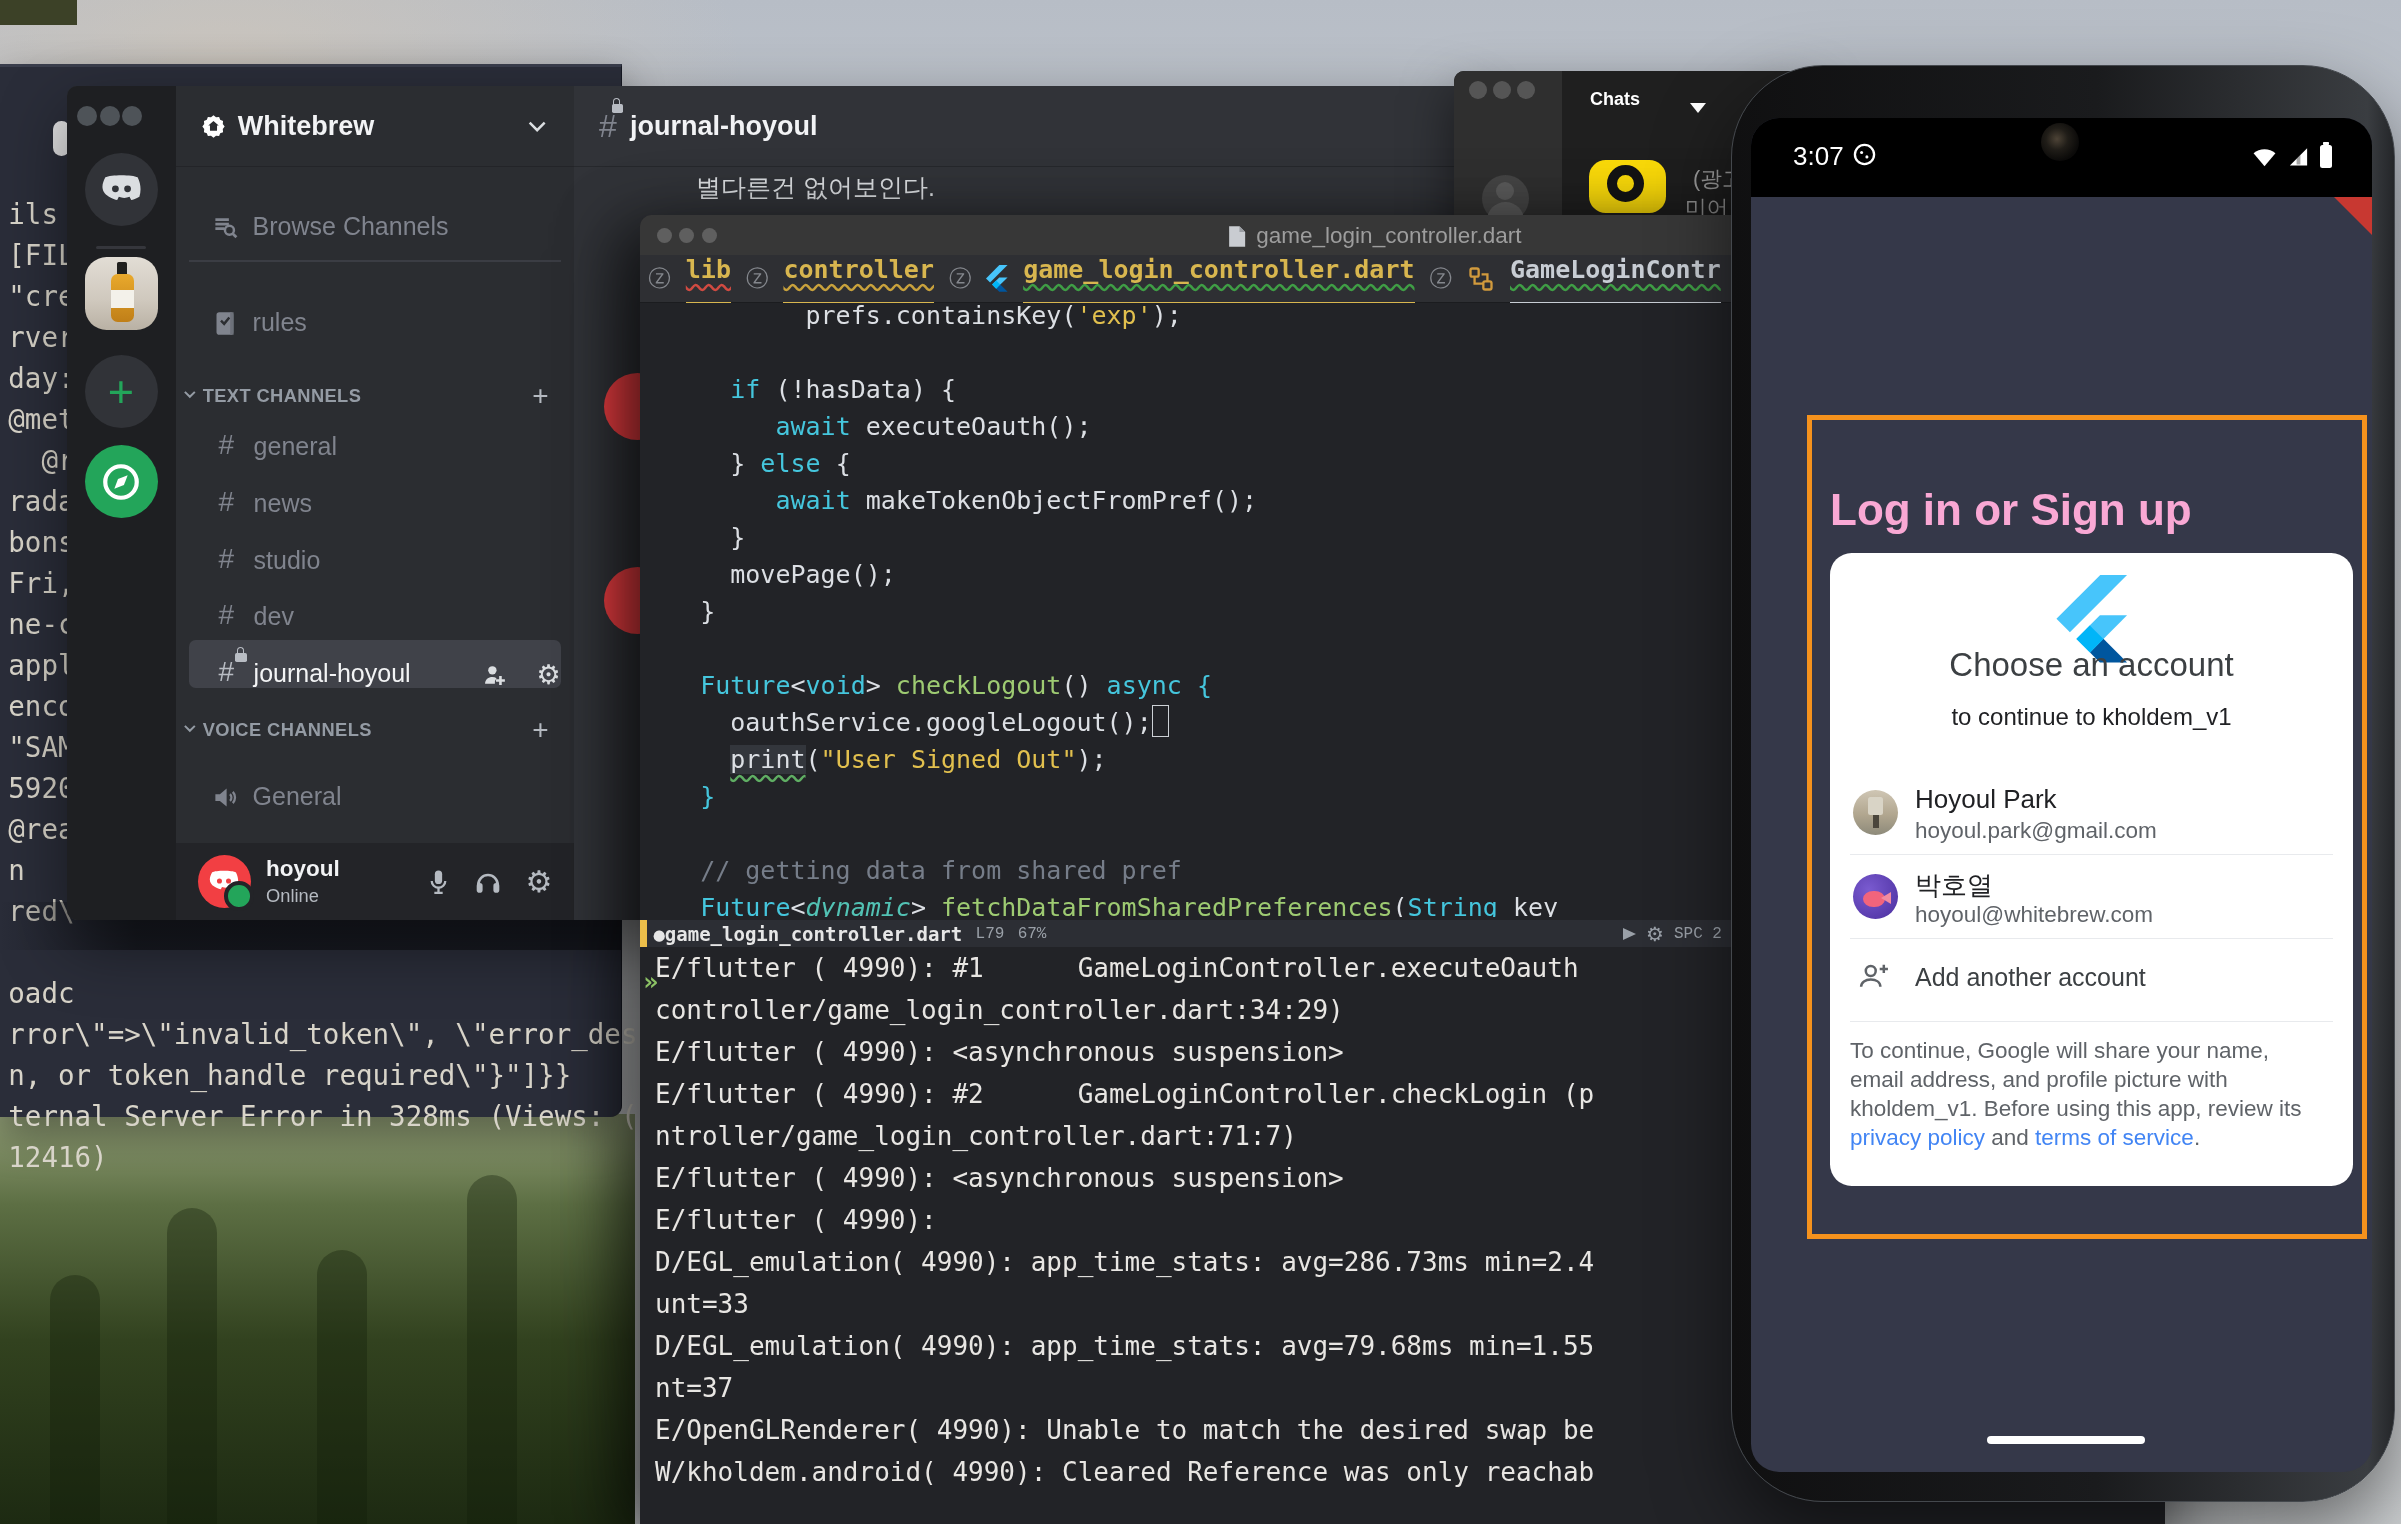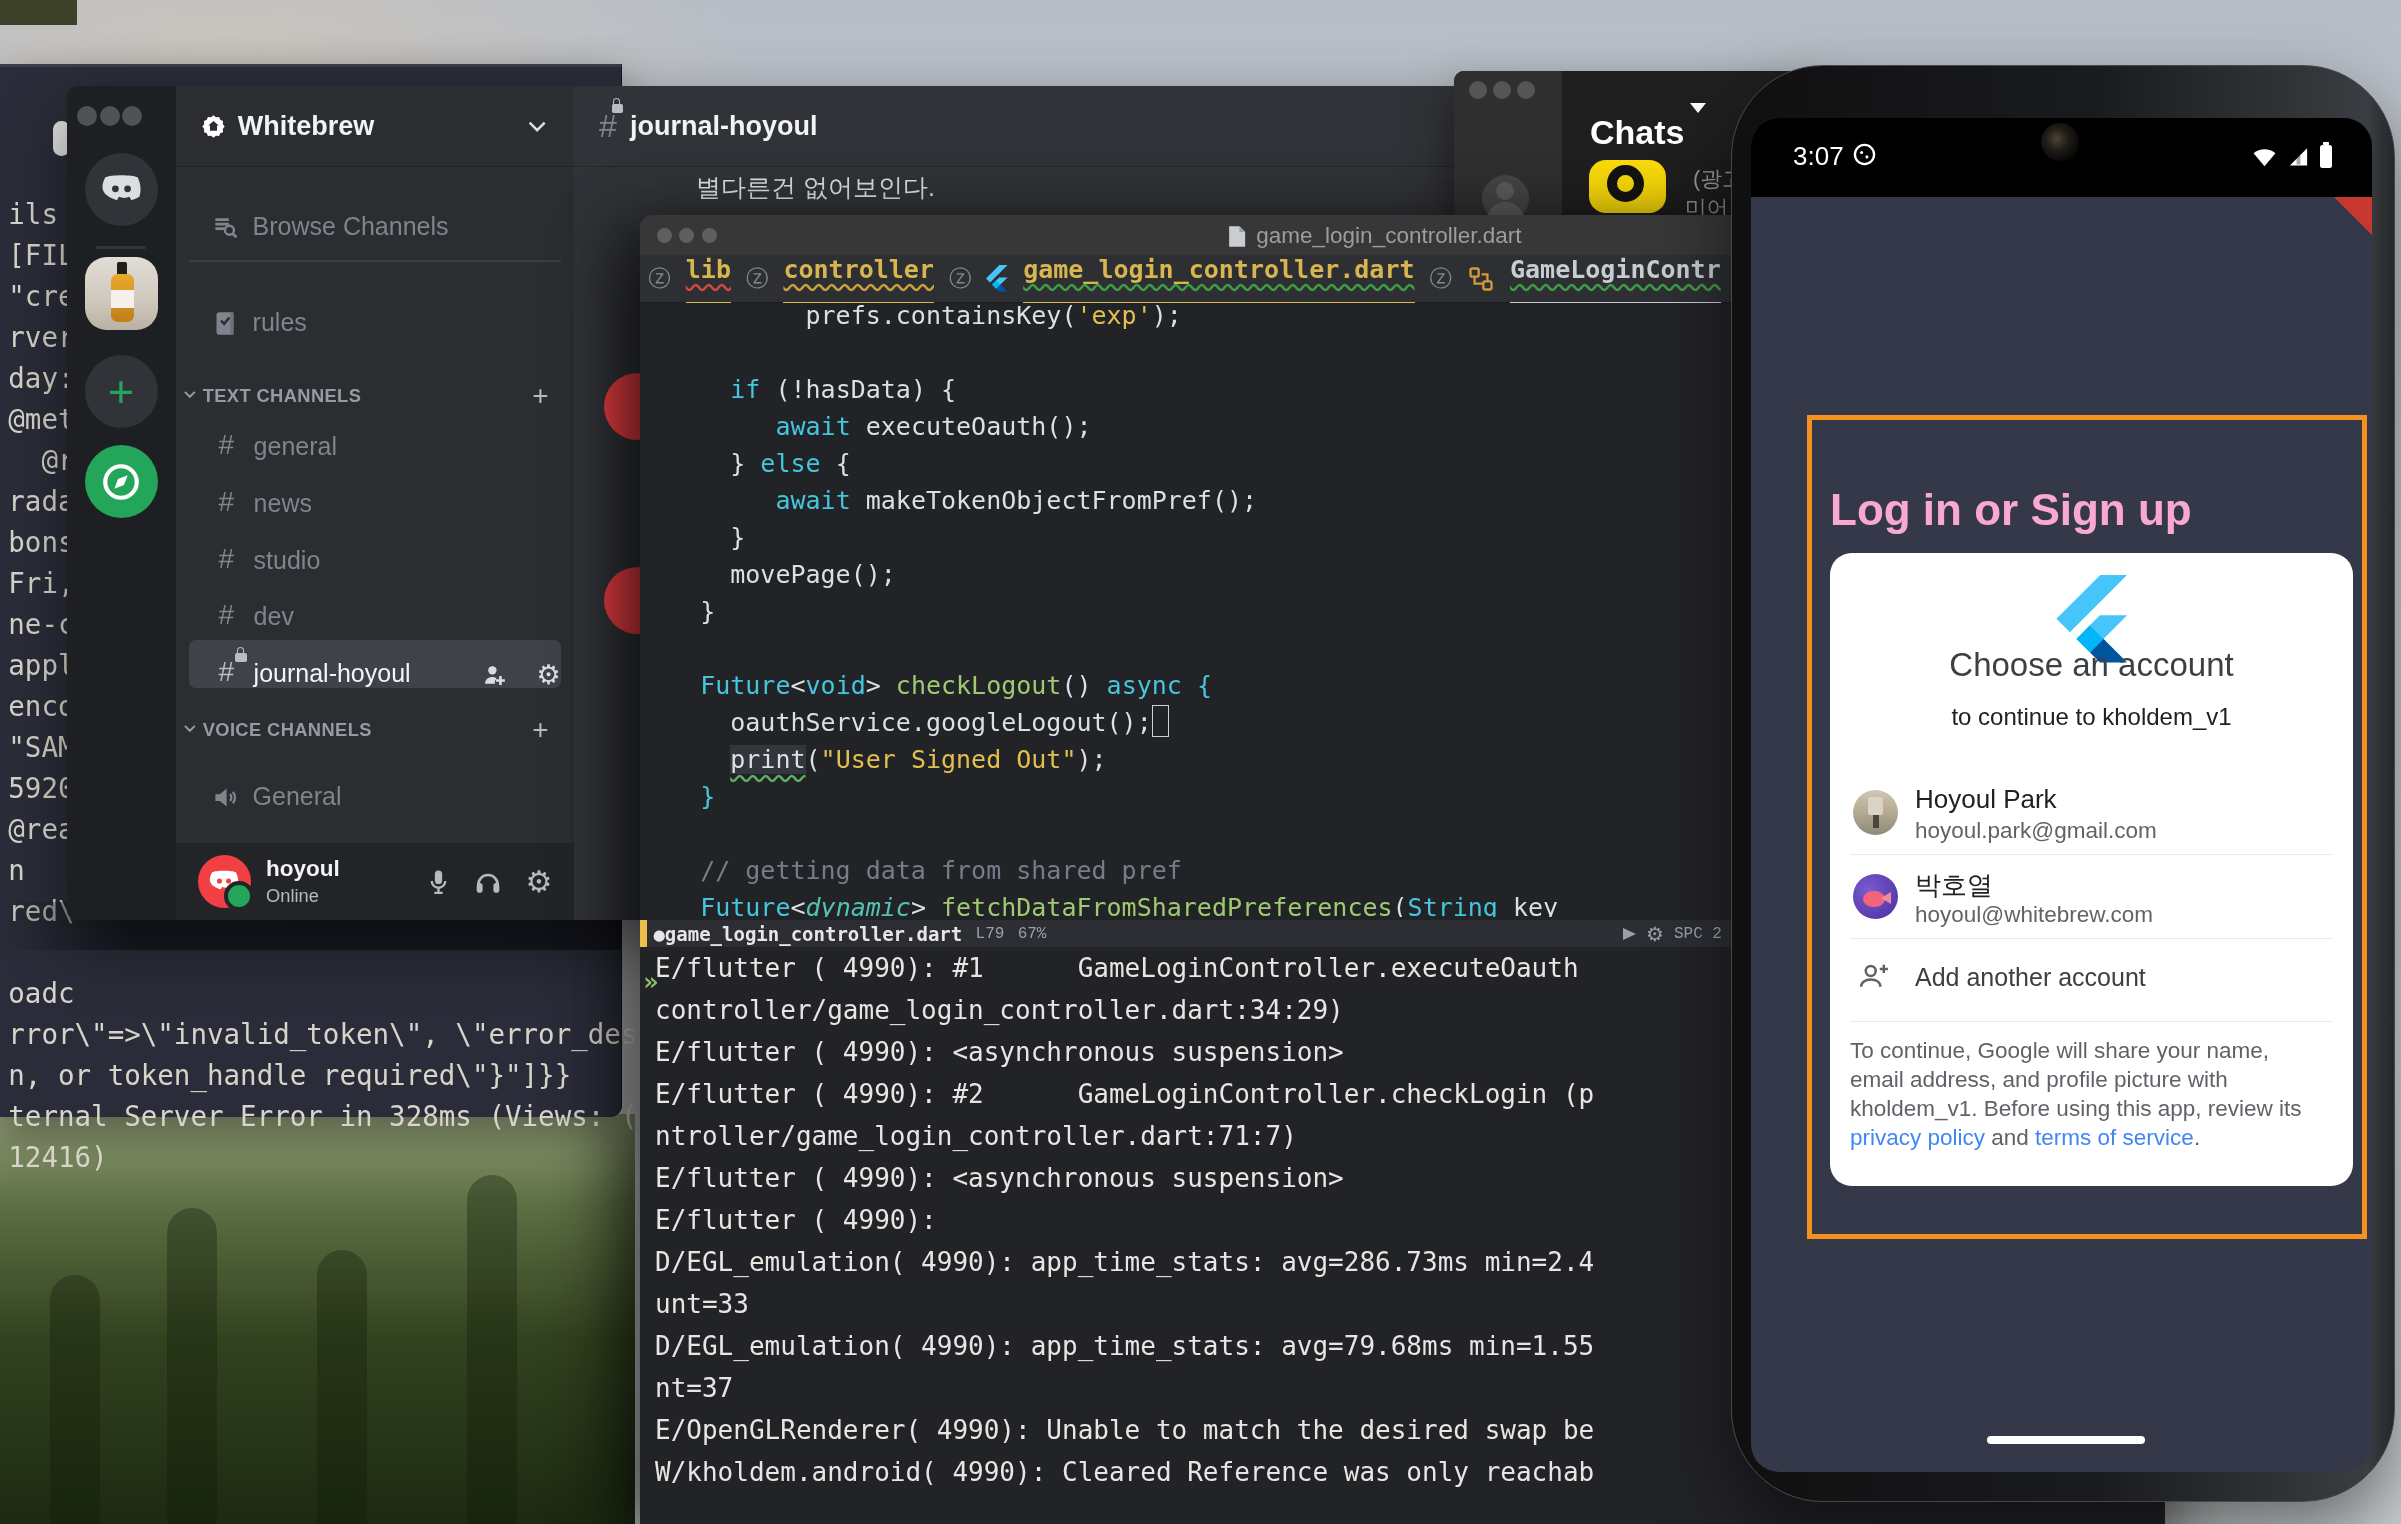--- a/index.html
+++ b/index.html
@@ -72,21 +72,21 @@
     display:flex;align-items:center;padding-left:25px;gap:13.3px;color:#f2f3f5;font-size:27px;font-weight:bold;box-sizing:border-box;}
   .d-chat-head .hash{position:relative;color:#80848e;font-size:32px;font-weight:500;}
   .d-msg{position:absolute;left:122px;top:85px;color:#dbdee1;font-size:25px;}
   .msg-av{position:absolute;width:67px;height:67px;border-radius:50%;background:#f23f43;}
 
   
   .chats{position:absolute;left:1454px;top:71px;width:358px;height:517px;border-radius:10px;background:#1f1f1f;
     box-shadow:0 20px 50px rgba(0,0,0,.5);overflow:hidden;}
   .chats .sbar{position:absolute;left:0;top:0;width:108px;height:100%;background:#2f2f2f;}
   .chats .tl{width:18.3px;height:18.3px;background:#555;top:10px;}
-  .chats-title{position:absolute;left:136px;top:18.3px;color:#fff;font-size:34px;font-weight:bold;margin-top:24px;}
+  .chats-title{position:absolute;left:136px;top:18.3px;color:#fff;font-size:18px;font-weight:bold;}
   .chats-carat{position:absolute;left:236px;top:32px;width:0;height:0;border-left:8.3px solid transparent;border-right:8.3px solid transparent;border-top:10px solid #fff;}
   .kakao{position:absolute;left:135px;top:89px;width:77px;height:53px;border-radius:16.7px;background:#fada0a;overflow:hidden;}
   .kakao::before{content:"";position:absolute;left:18.3px;top:5px;width:37px;height:37px;border-radius:50%;border:10.8px solid #141414;box-sizing:border-box;}
   .chats-ad1{position:absolute;left:229px;top:93px;color:#9f9f9f;font-size:21.7px;margin-left:10px;}
   .chats-ad2{position:absolute;left:231px;top:122px;color:#9f9f9f;font-size:21.7px;}
   .sbar-ghost{position:absolute;left:27.5px;top:104px;width:47px;height:47px;border-radius:50%;background:#454545;}
   .sbar-ghost::before{content:"";position:absolute;left:14px;top:6.7px;width:18.3px;height:18.3px;border-radius:50%;background:#5b5b5b;}
   .sbar-ghost::after{content:"";position:absolute;left:5px;top:27px;width:37px;height:21.7px;border-radius:18.3px 18.3px 0 0;background:#5b5b5b;}
 
   

